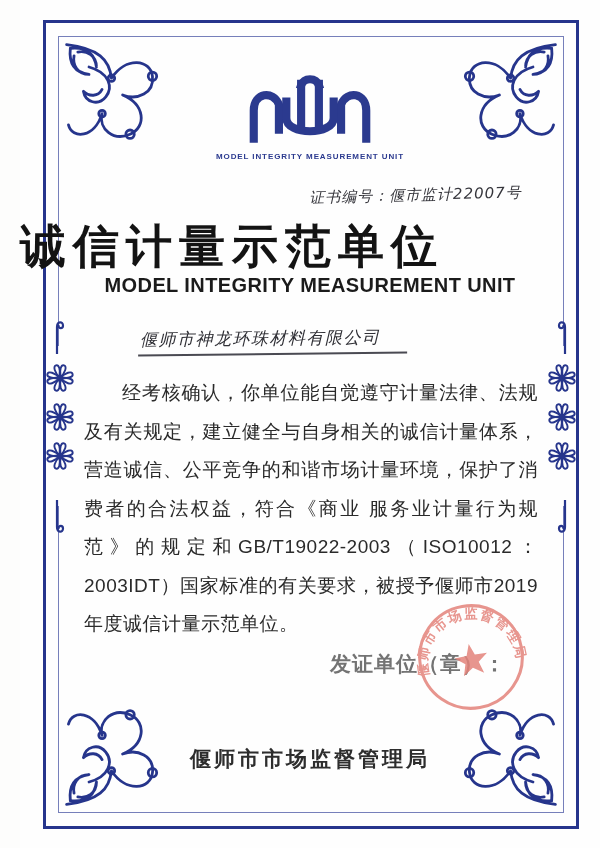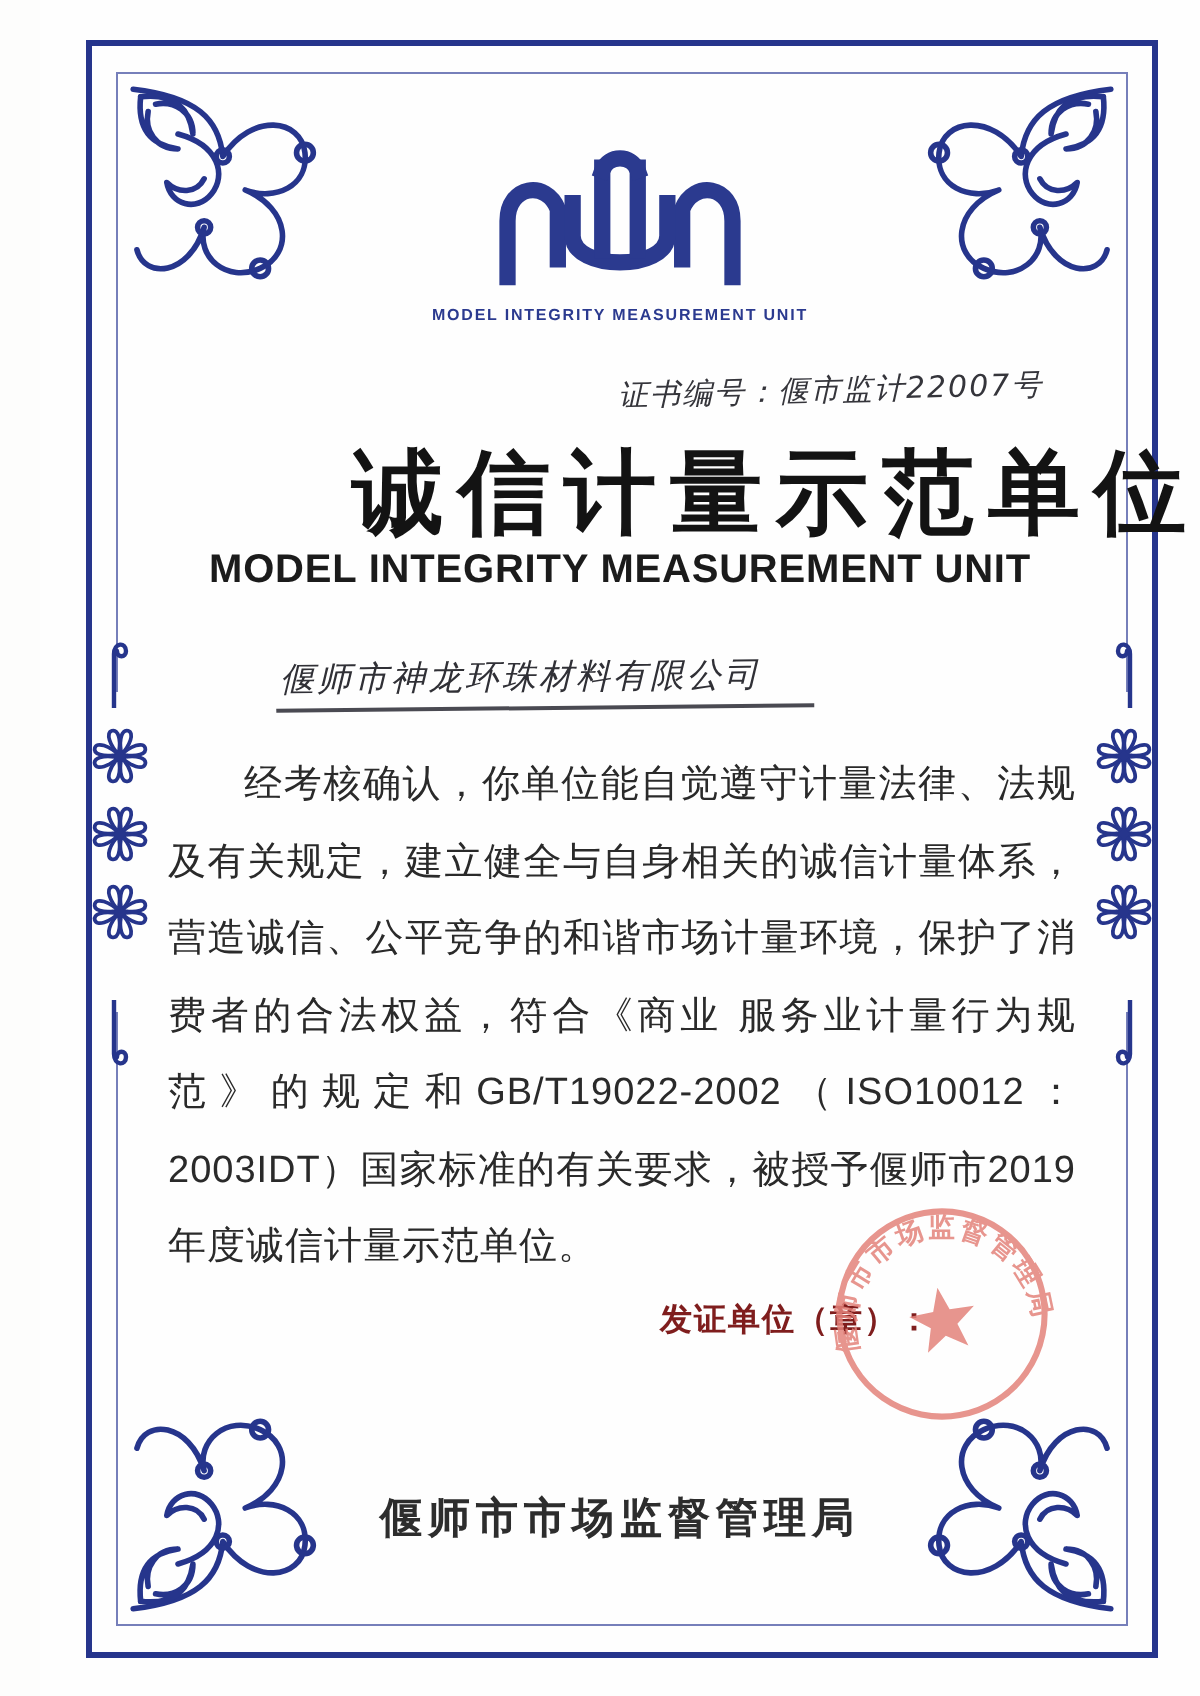--- a/index.html
+++ b/index.html
@@ -40,40 +40,40 @@
   .logo-wrap{position:absolute;top:72px;left:0;right:0;text-align:center;}
   .logo-mark{width:152px;height:74px;display:inline-block;}
   .logo-caption{margin-top:2px;font-size:8px;font-weight:700;color:#2b3a8f;
     letter-spacing:0.9px;}
 
   .cert-no{position:absolute;top:186px;right:78px;font-size:15px;color:#35353b;
     font-style:italic;transform:rotate(-1.5deg);letter-spacing:1px;
     font-family:"DejaVu Sans",sans-serif;}
 
   
-  .title-cn{position:absolute;top:216px;left:0;right:0;text-align:right;
+  .title-cn{position:absolute;top:216px;left:0;right:0;text-align:left;
     font-family:"Liberation Serif",serif;font-weight:900;font-size:46px;
     color:#131313;letter-spacing:7px;}
   .title-en{position:absolute;top:274px;left:0;right:0;text-align:center;
     font-weight:800;font-size:20px;color:#1b1b1b;letter-spacing:0.4px;}
 
   
   .recipient{position:absolute;top:327px;left:118px;font-size:17px;
     color:#303036;font-style:italic;letter-spacing:1.5px;
     border-bottom:2px solid #4a4a52;padding:0 26px 3px 2px;
     transform:rotate(-0.6deg);font-family:"DejaVu Sans",sans-serif;}
 
   
   .body-text{position:absolute;top:374px;left:64px;right:62px;
     font-size:19px;line-height:38.5px;color:#2a2a2a;text-align:justify;
     text-indent:2em;letter-spacing:0.5px;}
 
   
-  .issuer{position:absolute;top:650px;left:310px;font-size:16px;font-weight:700;
-    color:#7f1d1d;letter-spacing:1px;}
+  .issuer{position:absolute;top:650px;left:310px;font-size:21px;font-weight:700;
+    color:#737373;letter-spacing:1px;}
   .seal{position:absolute;top:600px;left:394px;width:114px;height:114px;
     transform:rotate(-10deg);opacity:0.85;}
 
   
   .agency{position:absolute;top:745px;left:0;right:0;text-align:center;
     font-size:21px;font-weight:700;color:#2d2d2d;letter-spacing:3px;}
 
   svg{display:block;}
 </style>
 </head>
@@ -192,21 +192,21 @@
     <div class="logo-caption">MODEL INTEGRITY MEASUREMENT UNIT</div>
   </div>
 
   <div class="cert-no">证书编号：偃市监计22007号</div>
 
   <div class="title-cn">诚信计量示范单位</div>
   <div class="title-en">MODEL INTEGRITY MEASUREMENT UNIT</div>
 
   <div class="recipient">偃师市神龙环珠材料有限公司</div>
 
-  <div class="body-text">经考核确认，你单位能自觉遵守计量法律、法规及有关规定，建立健全与自身相关的诚信计量体系，营造诚信、公平竞争的和谐市场计量环境，保护了消费者的合法权益，符合《商业 服务业计量行为规范》的规定和GB/T19022-2002（ISO10012：2003IDT）国家标准的有关要求，被授予偃师市2019年度诚信计量示范单位。</div>
+  <div class="body-text">经考核确认，你单位能自觉遵守计量法律、法规及有关规定，建立健全与自身相关的诚信计量体系，营造诚信、公平竞争的和谐市场计量环境，保护了消费者的合法权益，符合《商业 服务业计量行为规范》的规定和GB/T19022-2003（ISO10012：2003IDT）国家标准的有关要求，被授予偃师市2019年度诚信计量示范单位。</div>
 
   <div class="issuer">发证单位（章）：</div>
   <svg class="seal">
       <use href="#sym-seal"></use>
     </svg>
 
   <div class="agency">偃师市市场监督管理局</div>
 
 </div>
 

